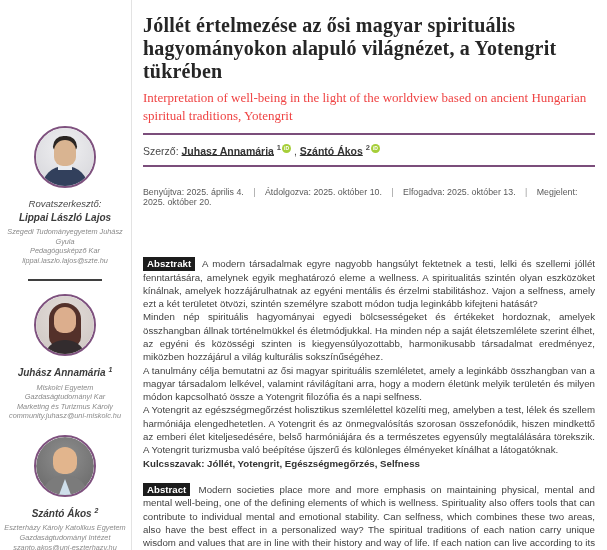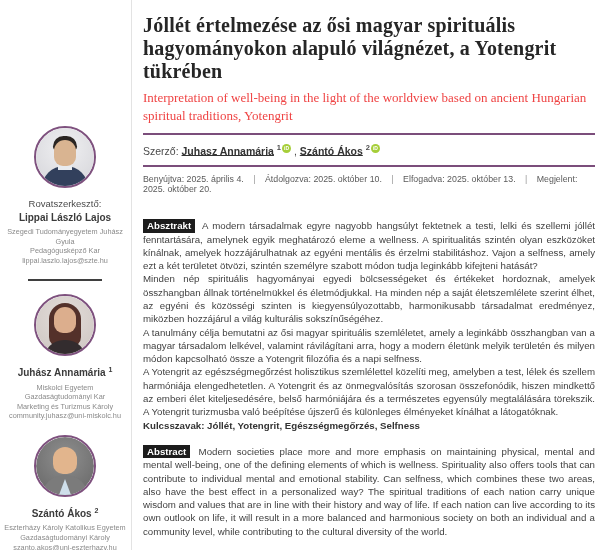--- a/index.html
+++ b/index.html
@@ -1,21 +1,21 @@
 <!DOCTYPE html>
 <html><head>
 <meta charset="utf-8">
 <style>
   * { margin:0; padding:0; box-sizing:border-box; }
   html,body { background:#fff; }
   body { font-family:"Liberation Sans", sans-serif; color:#3f3f3f; }
   .page { position:relative; width:607px; height:550px; background:#fff; overflow:hidden; }
 
   
-  .sidebar { position:absolute; left:0; top:0; width:130px; height:550px; padding-top:126px; text-align:center; }
+  .sidebar { position:absolute; left:0; top:0; width:130px; height:550px; padding-top:126px; text-align:center;font-style:italic; }
   .v-divider { position:absolute; left:131px; top:0; width:1px; height:550px; background:#e3e3e3; }
   .person { margin-bottom:14px; }
   .avatar { width:62px; height:62px; margin:0 auto 10px auto; border-radius:50%; border:2px solid #7e517e; overflow:hidden; position:relative; }
   .avatar .bg { position:absolute; inset:0; border-radius:50%; }
   .avatar .shoulders { position:absolute; bottom:-6px; left:50%; transform:translateX(-50%); width:46px; height:26px; border-radius:22px 22px 0 0; }
   .avatar .head { position:absolute; top:12px; left:50%; transform:translateX(-50%); width:22px; height:26px; border-radius:11px 11px 9px 9px; }
   .avatar .hair { position:absolute; left:50%; transform:translateX(-50%); }
   
   .p1 .bg { background:radial-gradient(circle at 50% 35%, #f0f0f2 0%, #dcdce0 70%, #cfcfd4 100%); }
   .p1 .hair { top:8px; width:24px; height:14px; border-radius:12px 12px 4px 4px; background:#2a2522; }
@@ -43,23 +43,23 @@
   .main { position:absolute; left:143px; top:14px; width:452px; }
   h1.title { font-family:"Liberation Serif", serif; font-weight:bold; font-size:20px; line-height:1.14; color:#262626; letter-spacing:0.2px; }
   .subtitle { font-family:"Liberation Serif", serif; font-size:13px; line-height:1.32; color:#ef4444; margin-top:7px; }
   .rule { height:2px; background:#7b4d7b; border:none; }
   .rule.r1 { margin-top:9px; }
   .rule.r2 { margin-top:0; }
   .author-row { padding:8px 0 9px 0; font-size:10.5px; color:#4a4a4a; }
   .author-row b { font-size:10.5px; color:#333;text-decoration:underline; }
   .author-row sup { font-size:7.5px; font-weight:bold; vertical-align:super; }
   .orcid { display:inline-block; width:9px; height:9px; border-radius:50%; background:#a6ce39; color:#fff; font-size:5px; line-height:9px; text-align:center; vertical-align:super; font-weight:bold; margin-left:1px; }
-  .meta-row { padding:7px 0; font-size:8.8px; color:#5a5a5a; }
+  .meta-row { padding:20px 0; font-size:8.8px; color:#5a5a5a; }
   .meta-row .sep { margin:0 7px; color:#9a9a9a; }
-  .abstract { margin-top:18px; font-size:9.7px; line-height:13.3px; text-align:justify; color:#3f3f3f; }
+  .abstract { margin-top:30px; font-size:9.7px; line-height:13.3px; text-align:justify; color:#3f3f3f; }
   .abstract p { margin:0; }
   .badge { display:inline-block; background:#1c1c1c; color:#fff; font-weight:bold; font-size:9.7px; padding:0 4px; margin-right:3px; }
   .kw { font-weight:bold; color:#333; margin-top:0; text-align:left; }
   .abstract.en { margin-top:13px; }
 </style>
 </head>
 <body>
 
 <div class="page">
 
@@ -98,21 +98,21 @@
 
     <div class="person">
       <div class="avatar p3">
         <div class="bg"></div>
           <div class="shoulders"></div>
           <div class="shirt"></div>
           <div class="head"></div>
       </div>
       <div class="pname"><span>Szántó Ákos</span> <sup>2</sup></div>
       <div class="affil">Eszterházy Károly Katolikus Egyetem</div>
-      <div class="affil">Gazdaságtudományi Károly</div>
+      <div class="affil">Gazdaságtudományi Intézet</div>
       <a class="email" href="#">szanto.akos@uni-eszterhazy.hu</a>
     </div>
 
   </div>
 
   <div class="v-divider"></div>
 
   <div class="main">
 
     <h1 class="title">Jóllét értelmezése az ősi magyar spirituális hagyományokon alapuló világnézet, a Yotengrit tükrében</h1>

